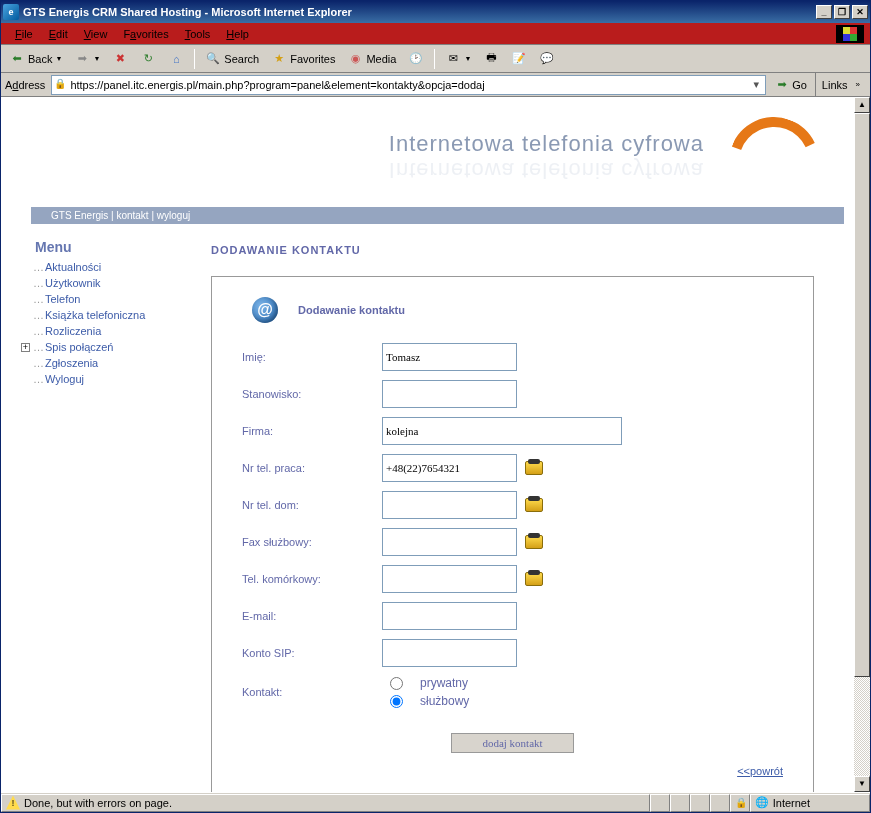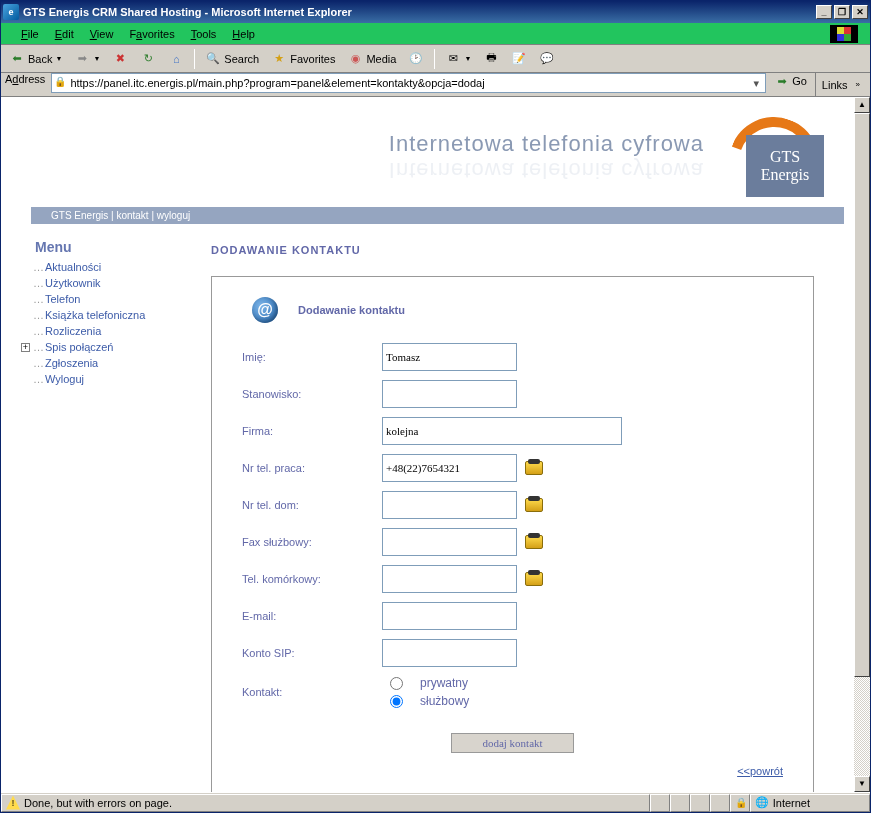--- a/index.html
+++ b/index.html
@@ -6,32 +6,32 @@
 body { font-family: Tahoma, Verdana, sans-serif; font-size: 11px; background: #ffffff; overflow: hidden; }
 
 
 .ie-window { width: 871px; height: 813px; display: flex; flex-direction: column; border: 1px solid #0a246a; }
 .titlebar { height: 22px; background: linear-gradient(#0a246a, #3a6ea5); display: flex; align-items: center; padding: 0 2px; color: #fff; font-size: 11px; font-weight: bold; }
 .titlebar .ie-icon { width: 16px; height: 16px; margin-right: 4px; background: linear-gradient(135deg,#4aa3df,#005a9e); border-radius: 2px; display:flex; align-items:center; justify-content:center; font-size:9px; }
 .titlebar .spacer { flex: 1; }
 .win-btns { display: flex; gap: 2px; }
 .win-btn { width: 16px; height: 14px; background: #d4d0c8; border: 1px solid #fff; border-right-color:#404040; border-bottom-color:#404040; font-size: 9px; text-align: center; line-height: 12px; color:#000; cursor: pointer; }
 
-.menubar { height: 22px; background: #22c55e; display: flex; align-items: center; padding: 0 12px; border-bottom: 1px solid #808080; }
+.menubar { height: 22px; background: #b91c1c; display: flex; align-items: center; padding: 0 6px; border-bottom: 1px solid #808080; }
 .menubar .menu-item { padding: 2px 8px; cursor: pointer; }
 .menubar .menu-item u { text-decoration: underline; }
 .menubar .flag { margin-left:auto; width: 28px; height: 18px; background:#000; display:flex; align-items:center; justify-content:center; }
 .menubar .flag-inner { width:14px; height:14px; background: conic-gradient(#d33 0 25%, #3a3 0 50%, #33d 0 75%, #dd3 0 100%); }
 
 .toolbar { height: 28px; background: #d4d0c8; display: flex; align-items: center; padding: 0 4px; gap: 4px; border-bottom: 1px solid #808080; }
 .tool-btn { display: flex; align-items: center; gap: 3px; padding: 2px 4px; cursor: pointer; }
 .tool-icon { width: 16px; height: 16px; display:flex; align-items:center; justify-content:center; font-size:11px; }
 .tool-sep { width: 1px; height: 20px; background: #808080; margin: 0 2px; border-right:1px solid #fff; }
 
-.addressbar { height: 24px; background: #d4d0c8; display: flex; align-items: flex-start; padding: 0 4px; gap: 4px; border-bottom: 1px solid #808080; }
+.addressbar { height: 24px; background: #d4d0c8; display: flex; align-items: center; padding: 0 4px; gap: 4px; border-bottom: 1px solid #808080; }
 .addressbar label { margin-right: 2px; }
 .addressbar .url-box { flex:1; display:flex; align-items:center; background:#fff; border:1px solid #7f9db9; height:20px; padding:0 2px; }
 .addressbar .url-box .secure-icon { width:14px; height:14px; margin-right:2px; color:#d4a017; font-size:10px; }
 .addressbar .url-box .url { flex:1; font-size:11px; white-space:nowrap; overflow:hidden; }
 .addressbar .url-box .dd { width:14px; text-align:center; color:#555; cursor:pointer;}
 .go-btn { display:flex; align-items:center; gap:2px; cursor:pointer; padding:0 4px; }
 .links-btn { padding:0 6px; border-left:1px solid #808080; height:100%; display:flex; align-items:center; gap:8px; }
 
 
 .viewport { flex:1; display:flex; background:#fff; overflow:hidden; position:relative; }
@@ -186,24 +186,20 @@
   <div class="viewport">
     <div class="page-scroll">
       <div class="page">
         <div class="header-area">
           <div class="header-slogan">
             <div class="slogan-main">Internetowa telefonia cyfrowa</div>
             <div class="slogan-mirror">Internetowa telefonia cyfrowa</div>
           </div>
           <div class="logo">
             <div class="logo-arc"></div>
-            <div class="logo-sq">
-              <span>GTS</span>
-              <span>Energis</span>
-            </div>
           </div>
         </div>
         <div class="navbar">
           <a>GTS Energis</a> | 
           <a>kontakt</a> | 
           <a>wyloguj</a>
         </div>
         <div class="body-area">
           <div class="sidebar">
             <div class="menu-title">Menu</div>

